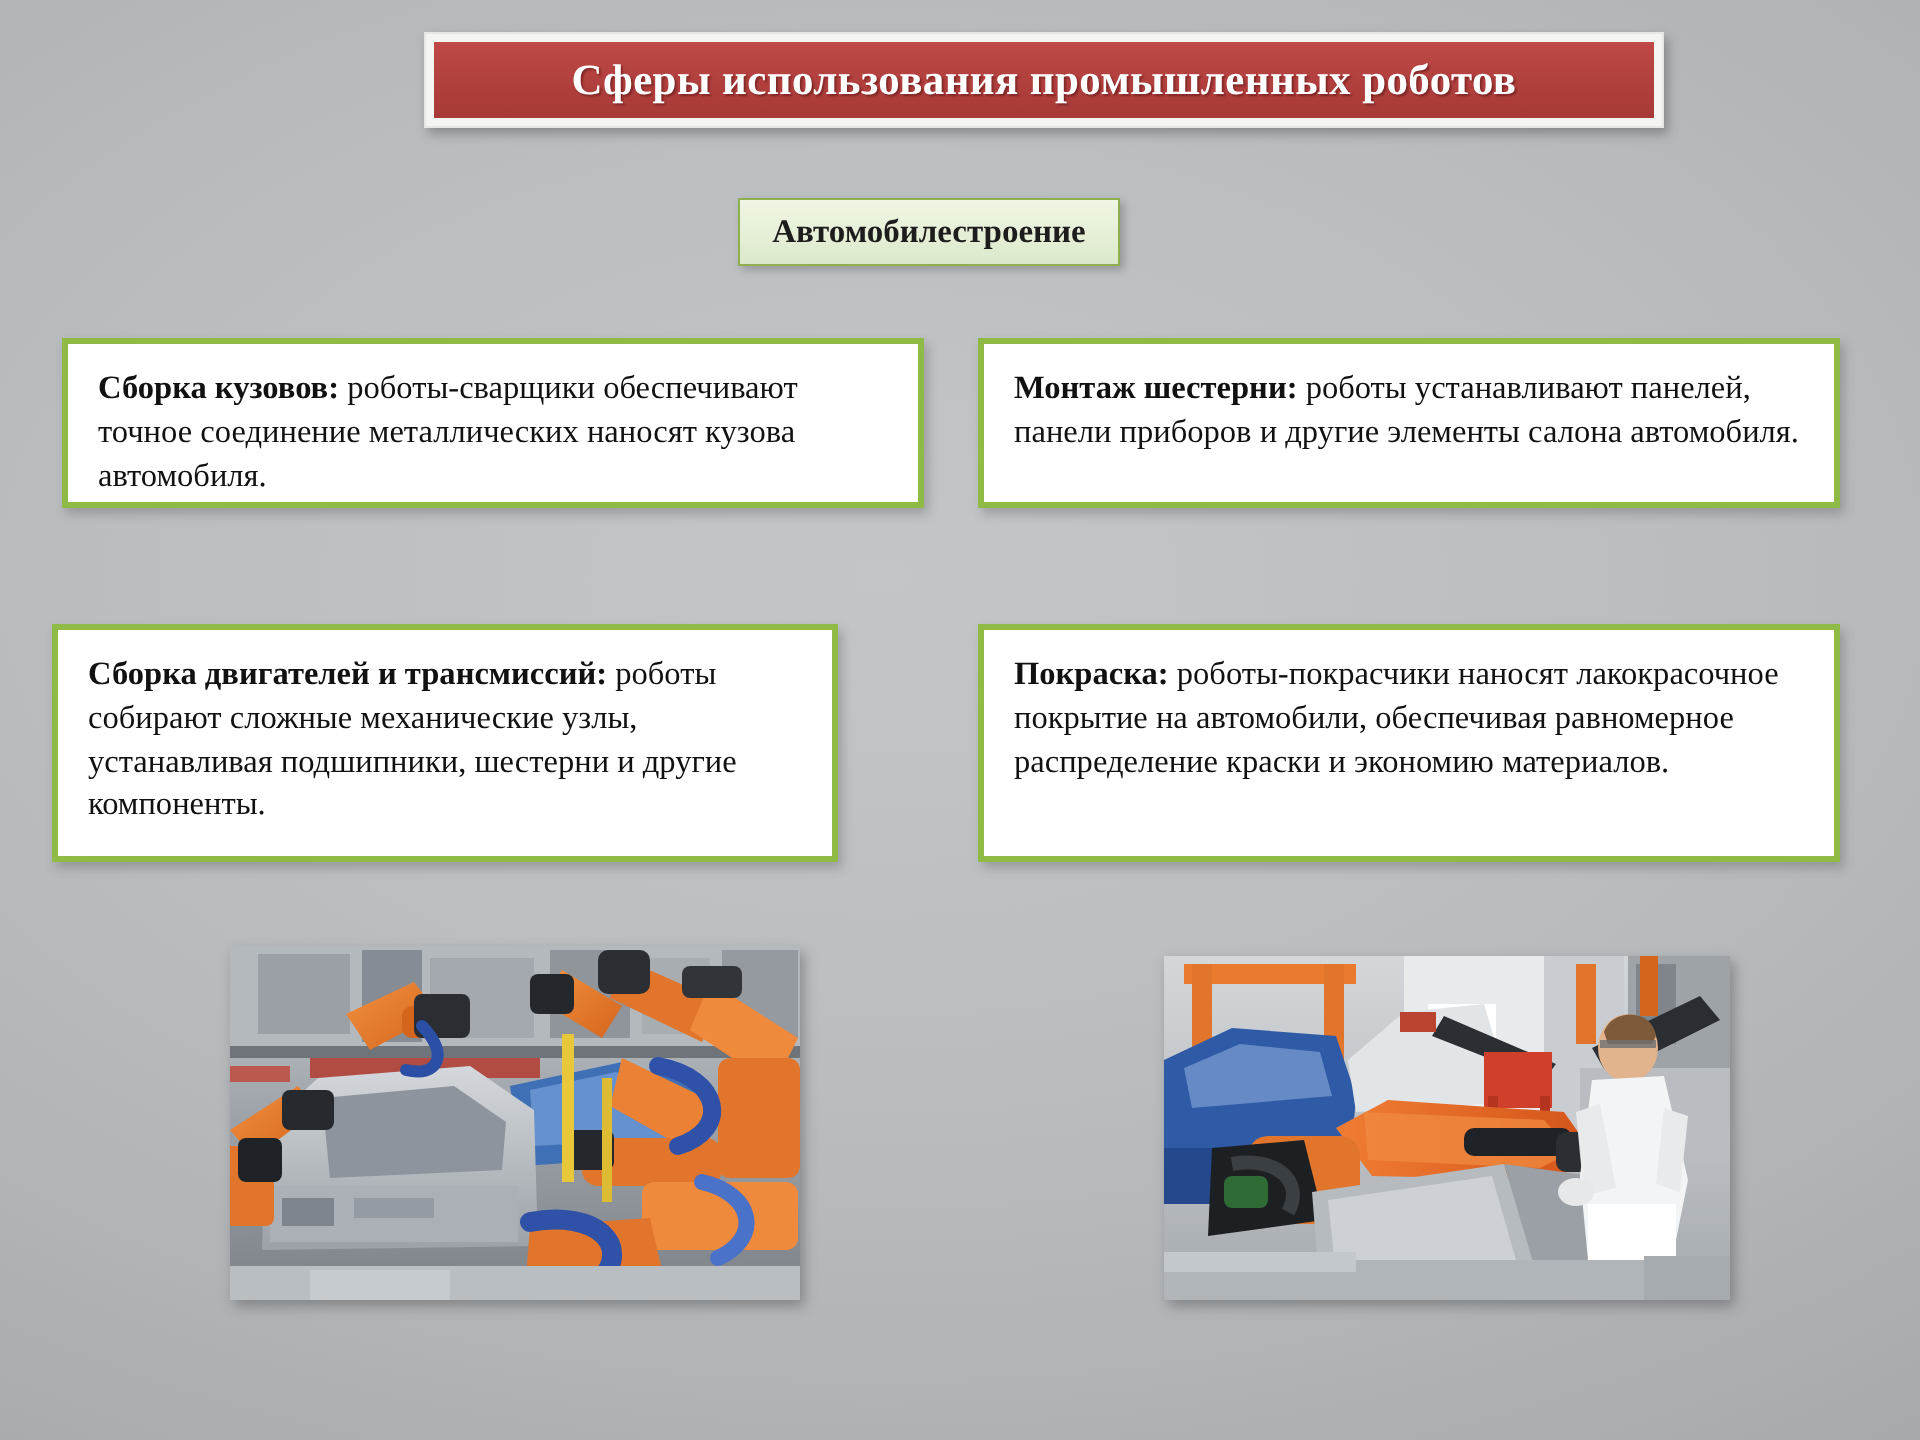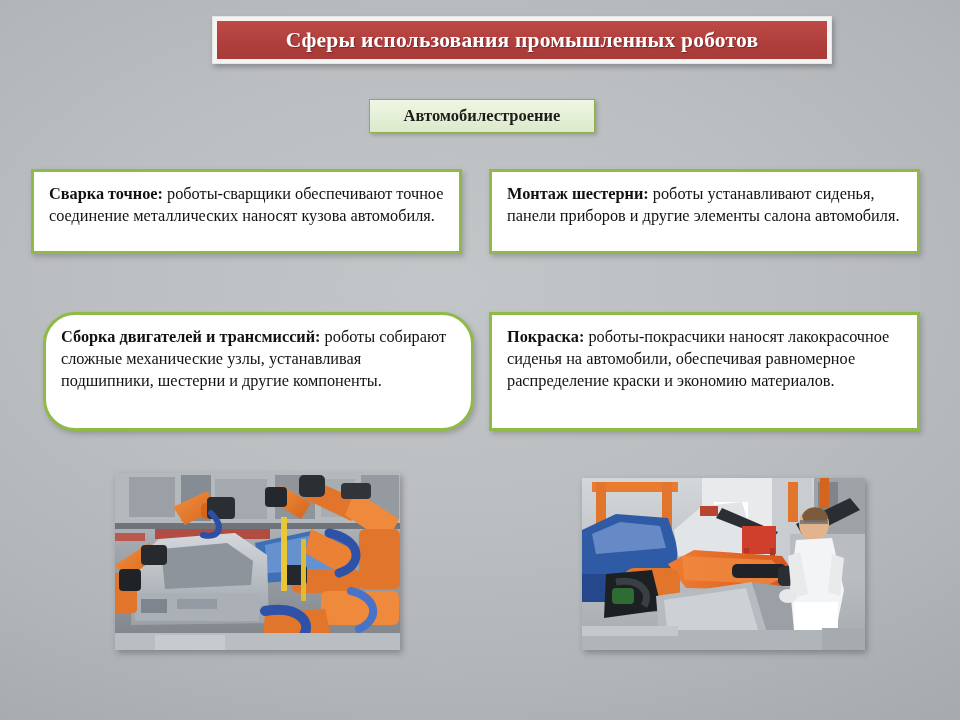--- a/index.html
+++ b/index.html
@@ -28,21 +28,21 @@
     background:linear-gradient(180deg,#bf4a47 0%, #b03f3d 55%, #a73a38 100%);
     display:flex;align-items:center;justify-content:center;
   }
   #title-text{
     color:#ffffff;font-weight:bold;font-size:21.5px;letter-spacing:.2px;
     text-shadow:1px 1px 1px rgba(90,20,20,.55);
     white-space:nowrap;
   }
   
   #subtitle-box{
-    position:absolute;left:369px;top:99px;width:226px;height:34px;
+    position:absolute;left:369px;top:99px;width:191px;height:34px;
     background:linear-gradient(180deg,#eff6e4 0%, #e6f0d8 50%, #dbe9ca 100%);
     border:1.5px solid #8fae4d;
     box-shadow:2px 2px 4px rgba(70,70,70,.33);
     box-sizing:border-box;
     display:flex;align-items:center;justify-content:center;
   }
   #subtitle-text{
     color:#1d1d1d;font-weight:bold;font-size:16.5px;white-space:nowrap;
   }
   
@@ -53,21 +53,21 @@
     box-sizing:border-box;
     box-shadow:2px 3px 5px rgba(70,70,70,.30);
     padding:11px 13px 9px 15px;
   }
   .cbox p{
     margin:0;color:#111111;font-size:16.3px;line-height:1.34;
   }
   .cbox b{font-weight:bold;}
   #box-welding  {left:31px; top:169px; width:431px; height:85px;}
   #box-interior {left:489px;top:169px; width:431px; height:85px;}
-  #box-engine   {left:43px; top:312px; width:431px; height:119px;border-radius:32px;}
+  #box-engine   {left:26px; top:312px; width:393px; height:119px;}
   #box-painting {left:489px;top:312px; width:431px; height:119px;}
   
   .photo{
     position:absolute;overflow:hidden;
     box-shadow:2px 3px 6px rgba(60,60,60,.40);
     background:#8a8d90;
   }
   #photo-welding{left:115px;top:473px;width:285px;height:177px;}
   #photo-assembly{left:582px;top:478px;width:283px;height:172px;}
 </style>
@@ -80,33 +80,33 @@
     <div id="title-inner">
       <span id="title-text">Сферы использования промышленных роботов</span>
     </div>
   </div>
 
   <div id="subtitle-box">
     <span id="subtitle-text">Автомобилестроение</span>
   </div>
 
   <div class="cbox" id="box-welding">
-    <p><b>Сварка точное:</b><span> роботы-сварщики обеспечивают точное соединение металлических наносят кузова автомобиля.</span></p>
+    <p><b>Сборка кузовов:</b><span> роботы-сварщики обеспечивают точное соединение металлических наносят кузова автомобиля.</span></p>
   </div>
 
   <div class="cbox" id="box-interior">
-    <p><b>Монтаж шестерни:</b><span> роботы устанавливают сиденья, панели приборов и другие элементы салона автомобиля.</span></p>
+    <p><b>Монтаж шестерни:</b><span> роботы устанавливают панелей, панели приборов и другие элементы салона автомобиля.</span></p>
   </div>
 
   <div class="cbox" id="box-engine">
     <p><b>Сборка двигателей и трансмиссий:</b><span> роботы собирают сложные механические узлы, устанавливая подшипники, шестерни и другие компоненты.</span></p>
   </div>
 
   <div class="cbox" id="box-painting">
-    <p><b>Покраска:</b><span> роботы-покрасчики наносят лакокрасочное сиденья на автомобили, обеспечивая равномерное распределение краски и экономию материалов.</span></p>
+    <p><b>Покраска:</b><span> роботы-покрасчики наносят лакокрасочное покрытие на автомобили, обеспечивая равномерное распределение краски и экономию материалов.</span></p>
   </div>
 
   <div class="photo" id="photo-welding">
     <svg viewBox="0 0 285 177" width="285" height="177" preserveAspectRatio="none">
       <defs>
         <linearGradient id="hallg" x1="0" y1="0" x2="0" y2="1">
           <stop offset="0" stop-color="#c9ccd0"></stop>
             <stop offset="0.45" stop-color="#9fa5ab"></stop>
             <stop offset="1" stop-color="#7c8188"></stop>
         </linearGradient>

